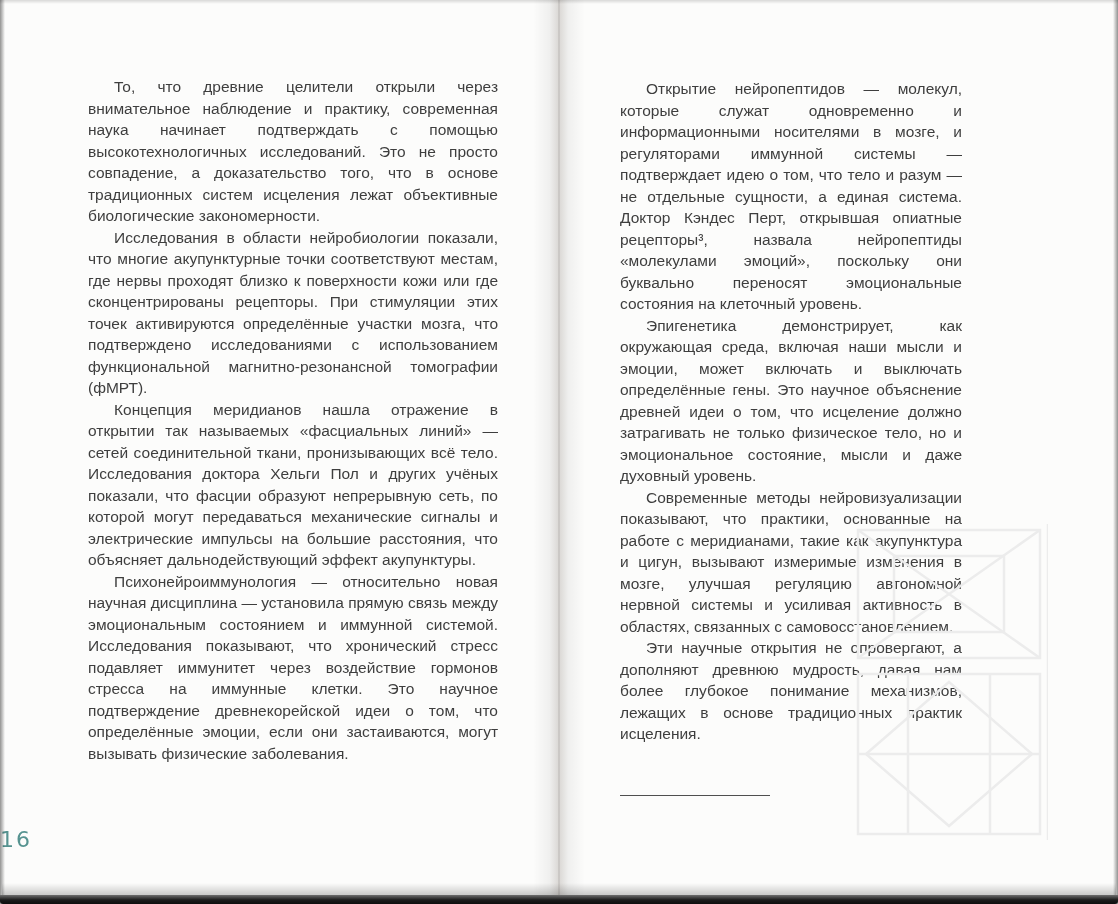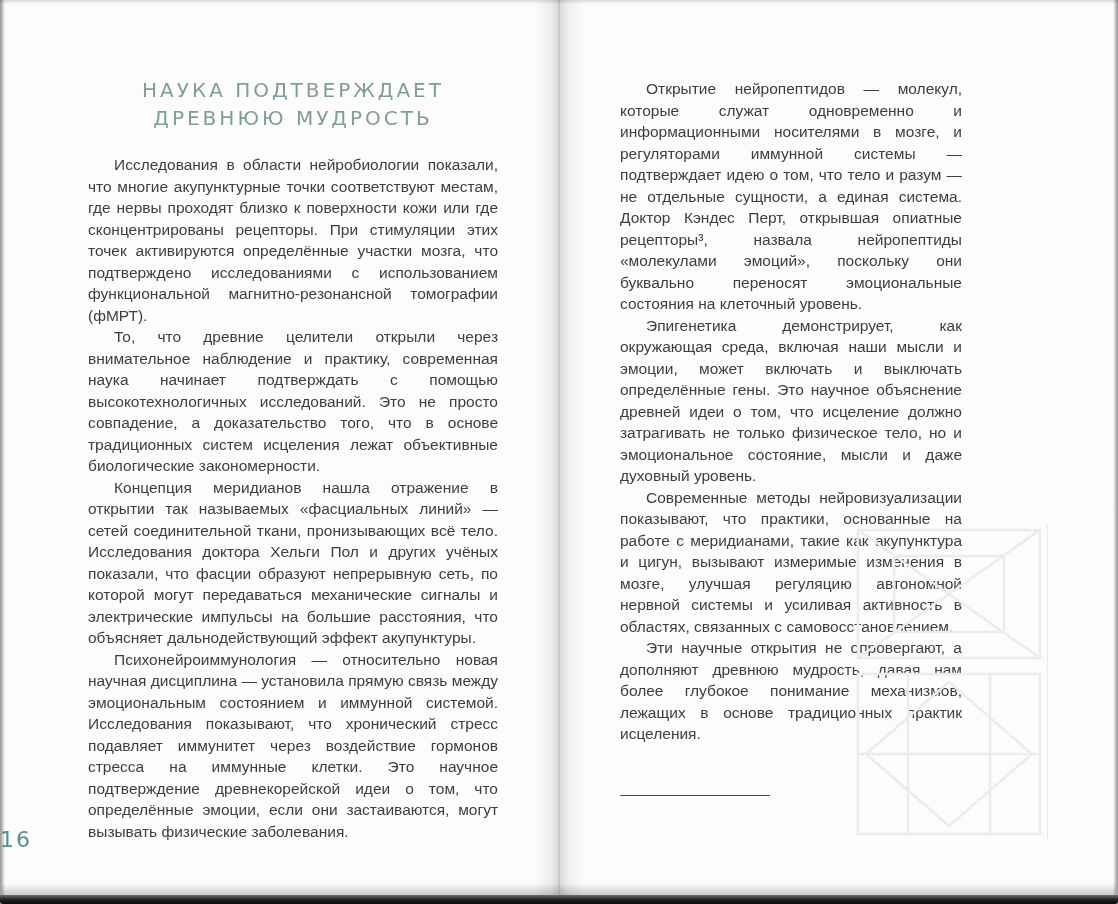--- a/index.html
+++ b/index.html
@@ -139,27 +139,23 @@
     height: 4px;
     background: linear-gradient(to bottom, rgba(0,0,0,0.14), rgba(0,0,0,0));
   }
 </style>
 </head>
 <body>
 
 <div class="book">
 
   <section class="page left" lang="ru">
-    <header class="chapter-title">
-      <div>НАУКА ПОДТВЕРЖДАЕТ</div>
-      <div>ДРЕВНЮЮ МУДРОСТЬ</div>
-    </header>
     <div class="body-text">
+      <p class="par">То, что древние целители открыли через внимательное наблюдение и практику, современная наука начинает подтверждать с помощью высокотехнологичных исследований. Это не просто совпадение, а доказательство того, что в основе традиционных систем исцеления лежат объективные биологические закономерности.</p>
       <p class="par">Исследования в области нейробиологии показали, что многие акупунктурные точки соответствуют местам, где нервы проходят близко к поверхности кожи или где сконцентрированы рецепторы. При стимуляции этих точек активируются определённые участки мозга, что подтверждено исследованиями с использованием функциональной магнитно-резонансной томографии (фМРТ).</p>
-      <p class="par">То, что древние целители открыли через внимательное наблюдение и практику, современная наука начинает подтверждать с помощью высокотехнологичных исследований. Это не просто совпадение, а доказательство того, что в основе традиционных систем исцеления лежат объективные биологические закономерности.</p>
       <p class="par">Концепция меридианов нашла отражение в открытии так называемых «фасциальных линий» — сетей соединительной ткани, пронизывающих всё тело. Исследования доктора Хельги Пол и других учёных показали, что фасции образуют непрерывную сеть, по которой могут передаваться механические сигналы и электрические импульсы на большие расстояния, что объясняет дальнодействующий эффект акупунктуры.</p>
       <p class="par">Психонейроиммунология — относительно новая научная дисциплина — установила прямую связь между эмоциональным состоянием и иммунной системой. Исследования показывают, что хронический стресс подавляет иммунитет через воздействие гормонов стресса на иммунные клетки. Это научное подтверждение древнекорейской идеи о том, что определённые эмоции, если они застаиваются, могут вызывать физические заболевания.</p>
     </div>
     <div class="page-number">16</div>
   </section>
 
   <section class="page right" lang="ru">
     <div class="body-text">
       <p class="par">Открытие нейропептидов — молекул, которые служат одновременно и информационными носителями в мозге, и регуляторами иммунной системы — подтверждает идею о том, что тело и разум — не отдельные сущности, а единая система. Доктор Кэндес Перт, открывшая опиатные рецепторы³, назвала нейропептиды «молекулами эмоций», поскольку они буквально переносят эмоциональные состояния на клеточный уровень.</p>
       <p class="par">Эпигенетика демонстрирует, как окружающая среда, включая наши мысли и эмоции, может включать и выключать определённые гены. Это научное объяснение древней идеи о том, что исцеление должно затрагивать не только физическое тело, но и эмоциональное состояние, мысли и даже духовный уровень.</p>

